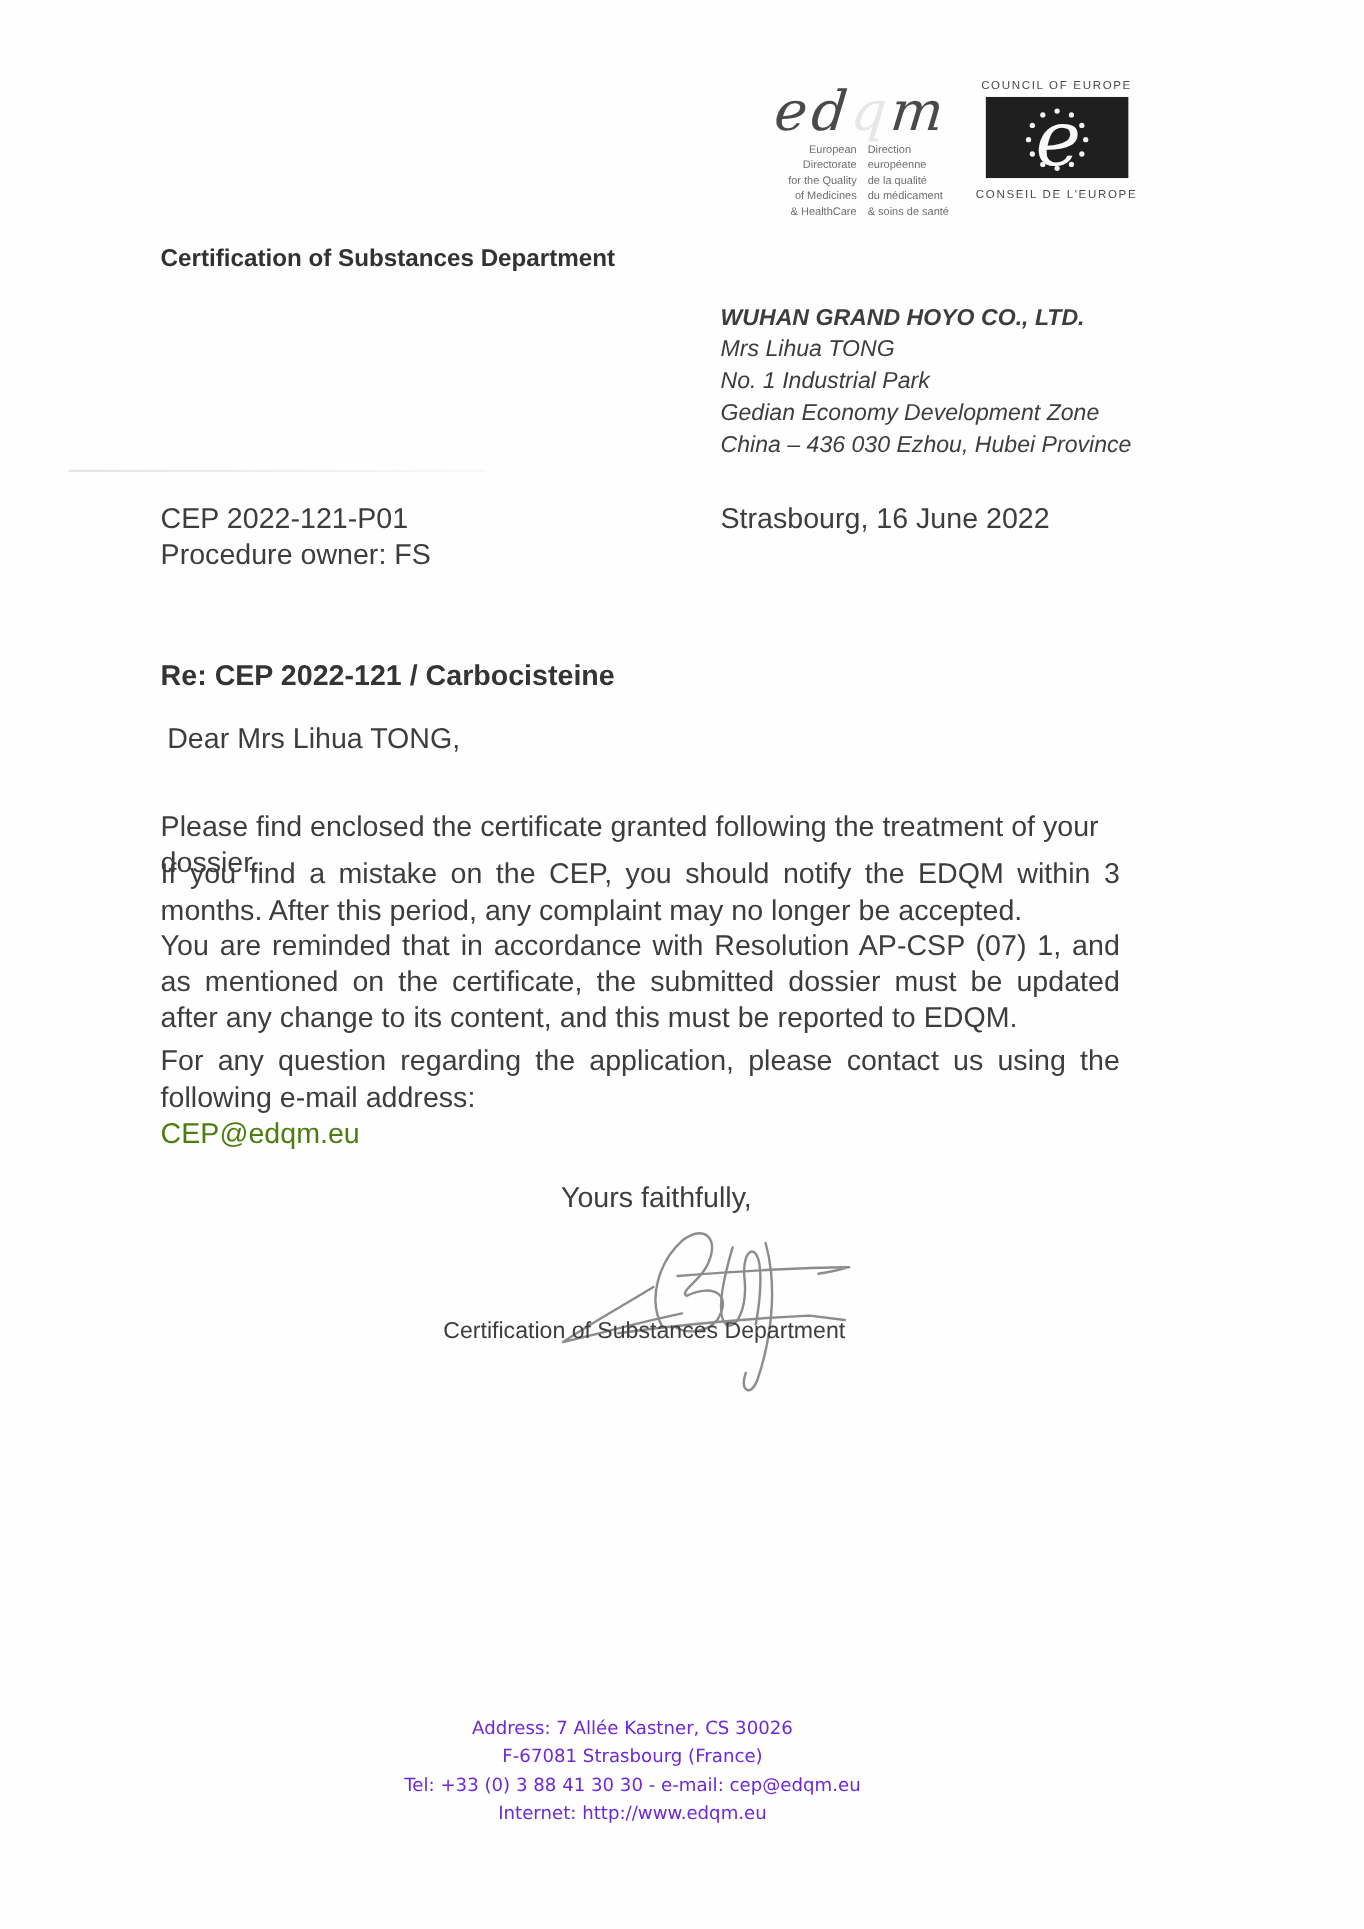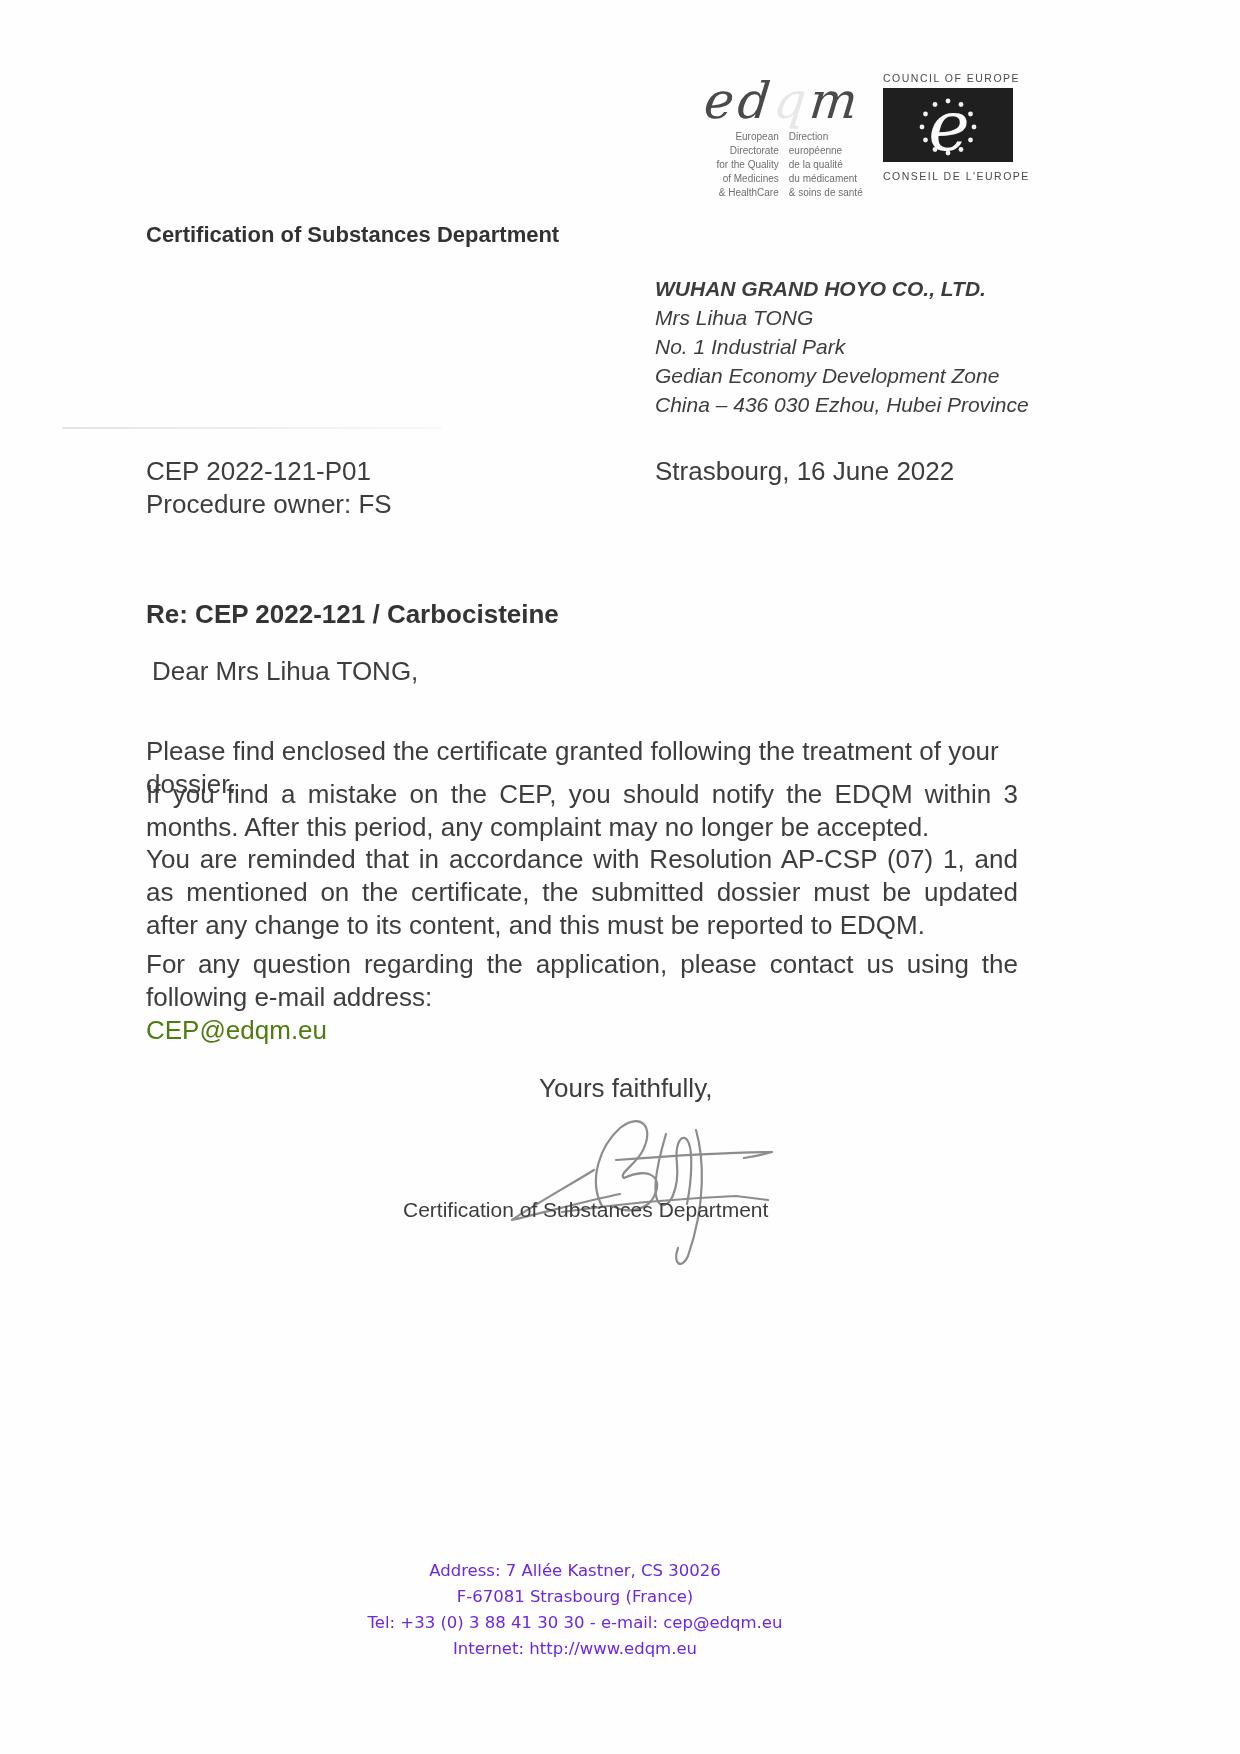--- a/index.html
+++ b/index.html
@@ -20,21 +20,21 @@
     font-style:italic;
     font-size:50px;
     color:#4a4a4a;
     letter-spacing:4px;
     transform:skewX(-6deg);
   }
   .edqm-script .faint{opacity:.12;}
   .taglines{display:flex;gap:10px;font-size:10px;line-height:14px;color:#6e6e6e;}
   .tag-en{text-align:right;}
   .tag-fr{text-align:left;}
-  .coe{width:155px;text-align:left;}
+  .coe{width:155px;text-align:center;}
   .coe-label{font-size:10.5px;letter-spacing:1.5px;color:#4a4a4a;white-space:nowrap;}
   .coe-box{margin:4px 0;}
 
   
   .dept-heading{font-size:22px;font-weight:bold;color:#323232;}
   .addr{font-size:21px;line-height:29px;font-style:italic;}
   .addr .company{font-weight:bold;}
   .body-text{font-size:26px;line-height:33px;}
   .just{text-align:justify;}
   .bold{font-weight:bold;color:#343434;}
@@ -122,21 +122,21 @@
   <div class="abs body-text" style="left:152px;top:655px;">Dear Mrs Lihua TONG,</div>
 
   <div class="abs body-text" style="left:146px;top:735px;width:872px;">Please find enclosed the certificate granted following the treatment of your dossier.</div>
   <div class="abs body-text just" style="left:146px;top:778px;width:872px;">If you find a mistake on the CEP, you should notify the EDQM within 3 months. After this period, any complaint may no longer be accepted.</div>
   <div class="abs body-text just" style="left:146px;top:843px;width:872px;">You are reminded that in accordance with Resolution AP-CSP (07) 1, and as mentioned on the certificate, the submitted dossier must be updated after any change to its content, and this must be reported to EDQM.</div>
   <div class="abs body-text just" style="left:146px;top:948px;width:872px;">
     <span>For any question regarding the application, please contact us using the following e-mail address:</span>
     <a class="email-link" style="display:block;">CEP@edqm.eu</a>
   </div>
 
-  <div class="abs body-text" style="left:510px;top:1072px;margin-left:29px;">Yours faithfully,</div>
+  <div class="abs body-text" style="left:510px;top:1072px;">Yours faithfully,</div>
 
   <div class="abs" style="left:498px;top:1108px;">
     <svg width="290" height="160" viewBox="0 0 290 160" fill="none" stroke="#8c8c8c" stroke-width="2.2" stroke-linecap="round" stroke-linejoin="round">
       <path d="M96,62 C70,78 34,98 14,112 C48,104 92,92 122,86"></path>
       <path d="M104,98 C90,72 102,38 122,20 C142,4 158,18 144,44 C136,58 120,66 126,70 C152,58 168,70 154,92 C145,103 128,105 117,99"></path>
       <path d="M168,26 C158,60 153,88 162,96 C172,102 181,80 179,56 C177,40 181,28 187,30 C197,36 193,76 189,96"></path>
       <path d="M198,22 C206,50 208,96 190,148 C184,162 174,156 180,140"></path>
       <path d="M118,52 C170,48 236,44 274,44 C264,47 252,49 246,50"></path>
       <path d="M64,104 C120,96 190,90 238,88 L270,92"></path>
     </svg>

